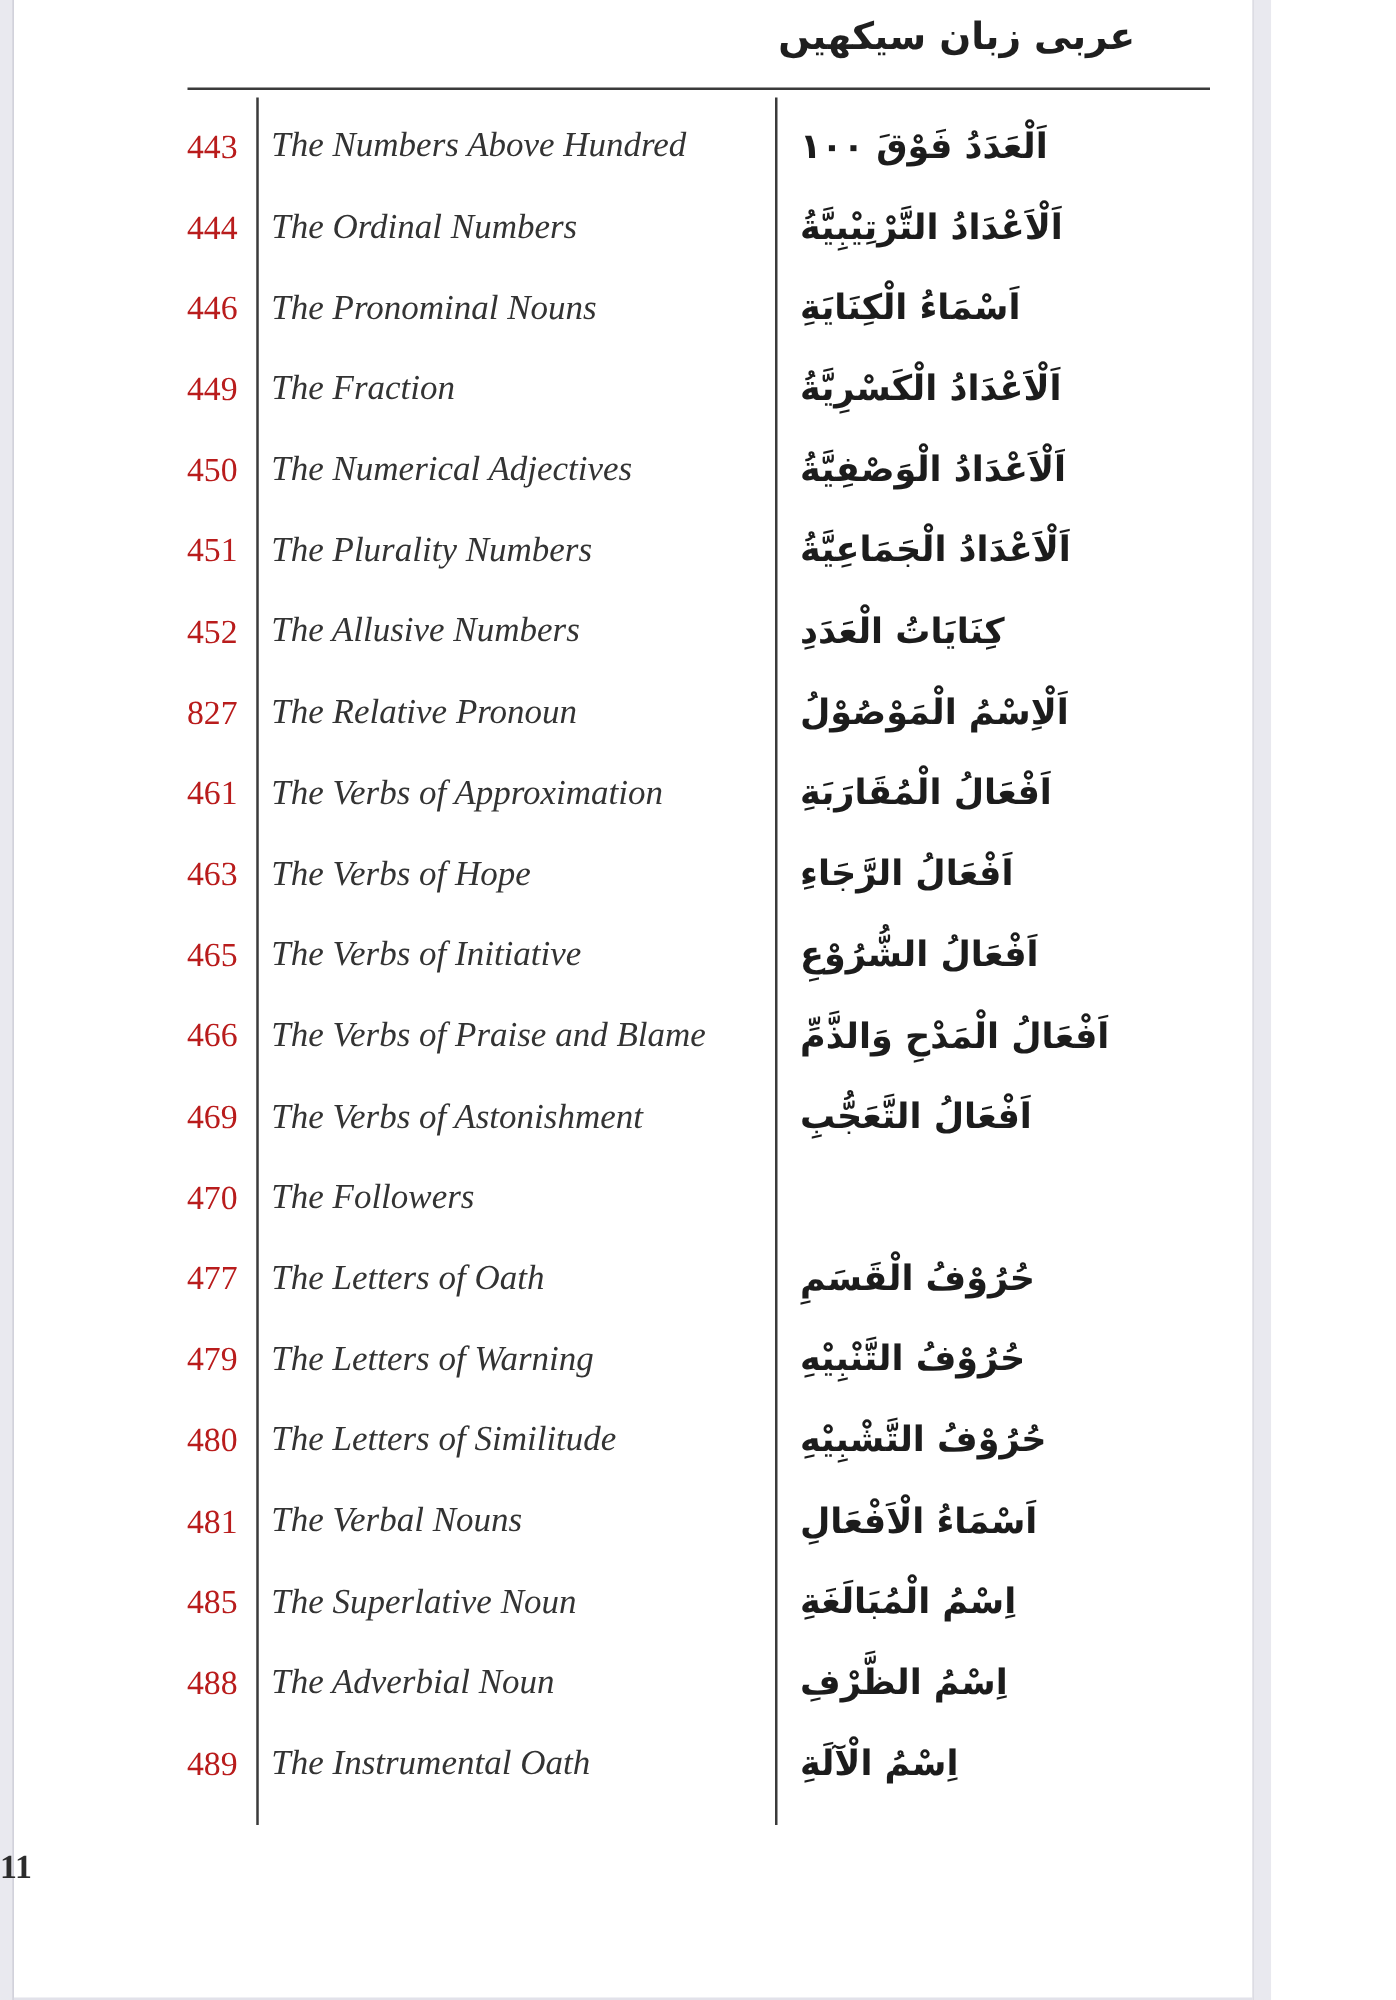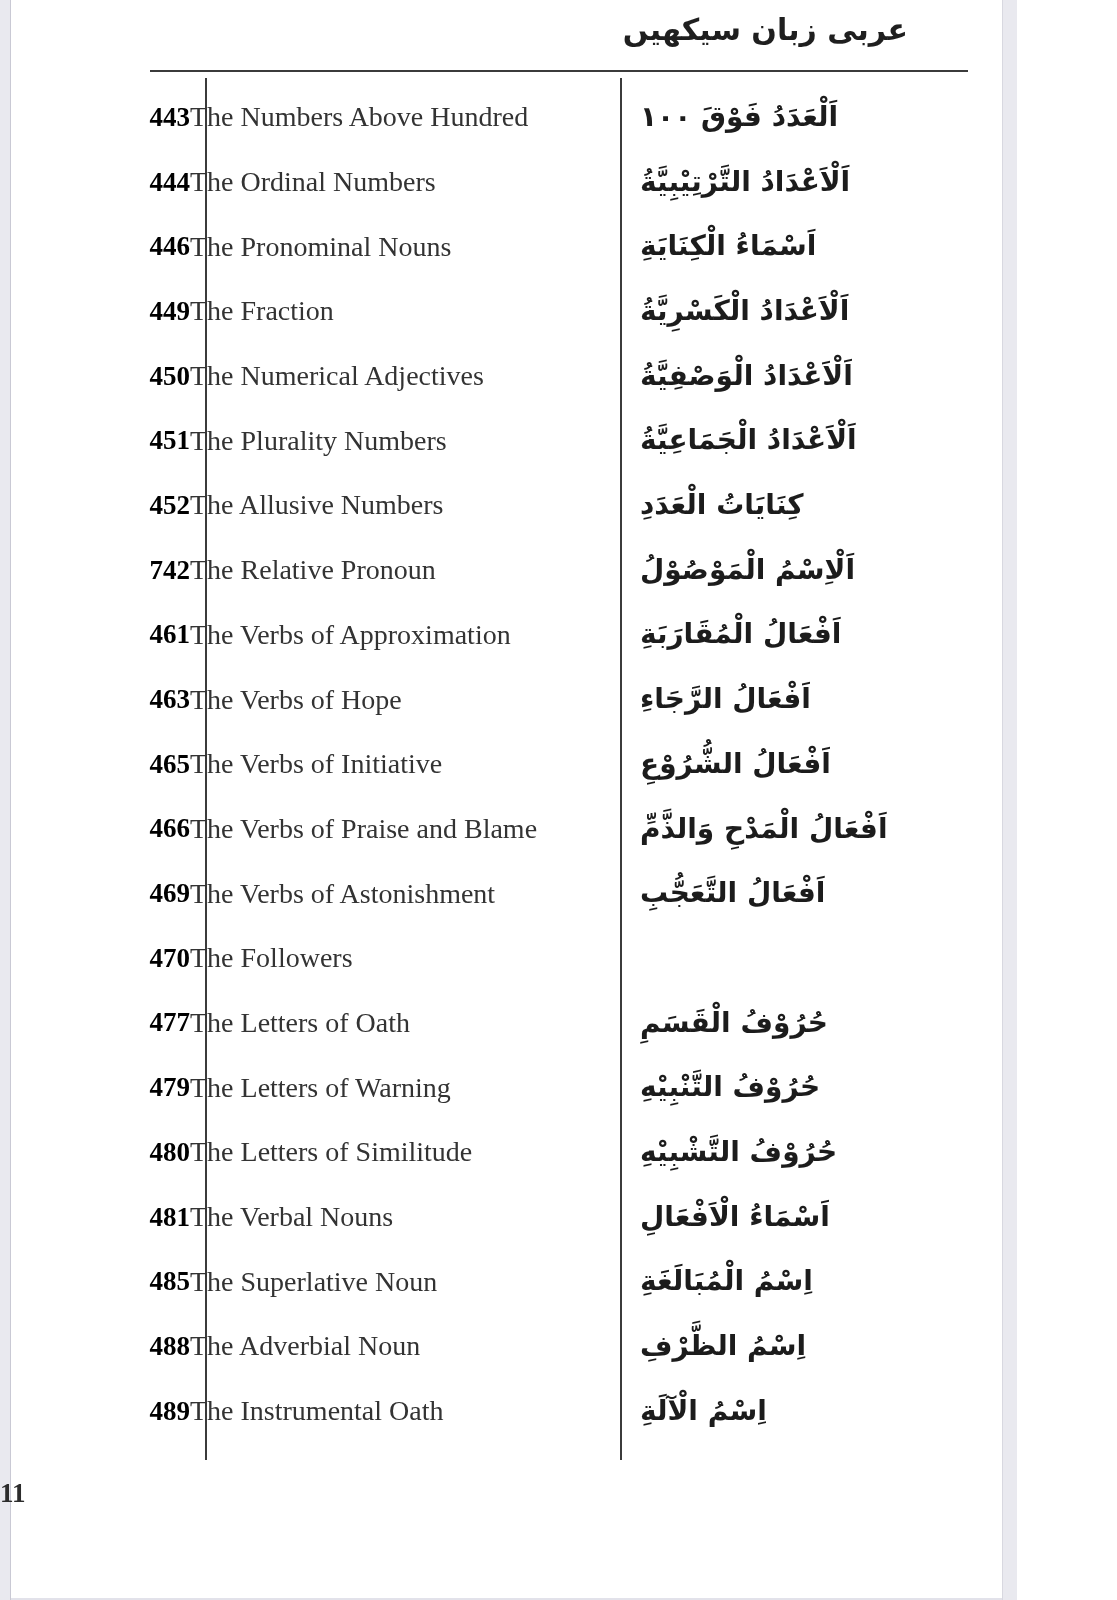--- a/index.html
+++ b/index.html
@@ -75,30 +75,32 @@
   }
   .row {
     display: flex;
     align-items: center;
     height: 64.7px;
   }
   .num {
     flex: none;
     width: 50px;
     text-align: right;
-    font-weight: bold;
+    font-weight: normal;
     font-size: 27px;
-    color: #000000;
+    color: #b91c1c;
   }
   .en {
     flex: 1;
+    margin-left: 27px;
     font-size: 28px;
     color: #333333;
     white-space: nowrap;
     overflow: hidden;
+    font-style: italic;
   }
   .ar {
     flex: none;
     width: 330px;
     box-sizing: border-box;
     padding-right: 10px;
     text-align: left;
     direction: rtl;
     font-family: "DejaVu Sans", sans-serif;
     font-weight: bold;
@@ -172,21 +174,21 @@
       <div class="ar">اَلْاَعْدَادُ الْجَمَاعِيَّةُ</div>
     </div>
 
     <div class="row">
       <div class="num">452</div>
       <div class="en">The Allusive Numbers</div>
       <div class="ar">كِنَايَاتُ الْعَدَدِ</div>
     </div>
 
     <div class="row">
-      <div class="num">742</div>
+      <div class="num">827</div>
       <div class="en">The Relative Pronoun</div>
       <div class="ar">اَلْاِسْمُ الْمَوْصُوْلُ</div>
     </div>
 
     <div class="row">
       <div class="num">461</div>
       <div class="en">The Verbs of Approximation</div>
       <div class="ar">اَفْعَالُ الْمُقَارَبَةِ</div>
     </div>
 

